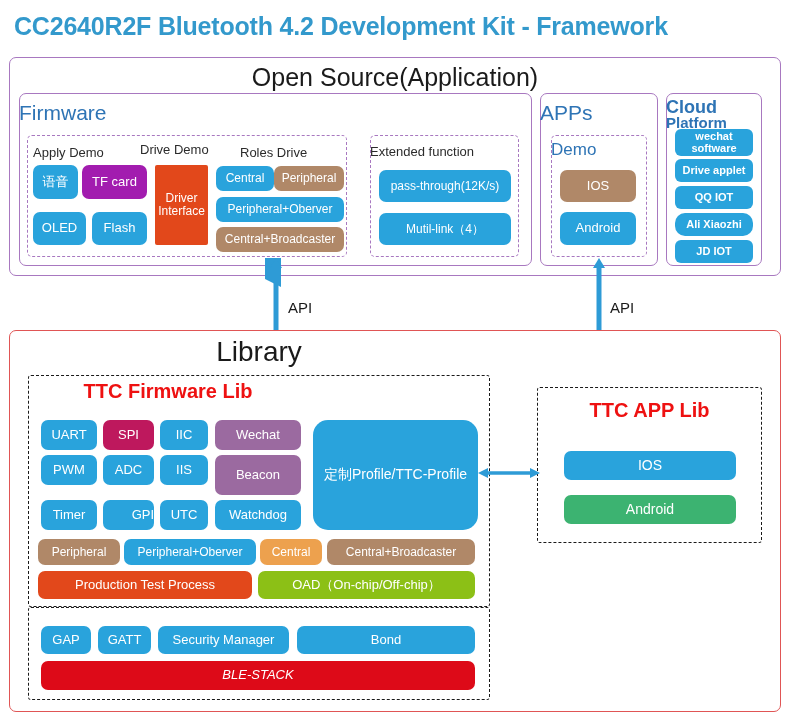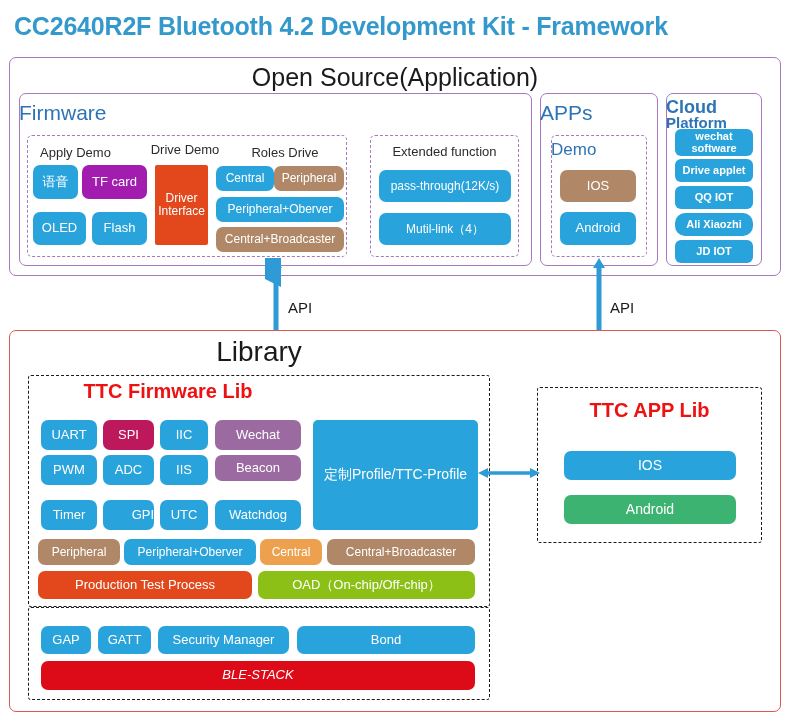--- a/index.html
+++ b/index.html
@@ -73,21 +73,20 @@
     color: #ee1111;
     text-align: center;
     white-space: nowrap;
     font-weight: bold;
   }
   .sec-label {
     position: absolute;
     color: #2b2b2b;
     font-size: 13px;
     white-space: nowrap;
-    text-align: center;
   }
 
   
   .chip {
     position: absolute;
     box-sizing: border-box;
     border-radius: 7px;
     color: #ffffff;
     display: flex;
     align-items: center;
@@ -191,28 +190,28 @@
 <div class="hd-red" style="left:28px; top:380px; width:280px; font-size:20px;">TTC Firmware Lib</div>
 
 <div class="chip" style="left:41px; top:420px; width:56px; height:30px; background:#29a3dc;">UART</div>
 <div class="chip" style="left:103px; top:420px; width:51px; height:30px; background:#be185d;">SPI</div>
 <div class="chip" style="left:160px; top:420px; width:48px; height:30px; background:#29a3dc;">IIC</div>
 <div class="chip" style="left:215px; top:420px; width:86px; height:30px; background:#9b6aa0;">Wechat</div>
 
 <div class="chip" style="left:41px; top:455px; width:56px; height:30px; background:#29a3dc;">PWM</div>
 <div class="chip" style="left:103px; top:455px; width:51px; height:30px; background:#29a3dc;">ADC</div>
 <div class="chip" style="left:160px; top:455px; width:48px; height:30px; background:#29a3dc;">IIS</div>
-<div class="chip" style="left:215px; top:455px; width:86px; height:26px; background:#9b6aa0;">Beacon</div>
+<div class="chip" style="left:215px; top:455px; width:86px; height:40px; background:#9b6aa0;">Beacon</div>
 
 <div class="chip" style="left:41px; top:500px; width:56px; height:30px; background:#29a3dc;">Timer</div>
 <div class="chip" style="left:103px; top:500px; width:51px; height:30px; background:#29a3dc;padding-left:41px;">GPIO</div>
 <div class="chip" style="left:160px; top:500px; width:48px; height:30px; background:#29a3dc;">UTC</div>
 <div class="chip" style="left:215px; top:500px; width:86px; height:30px; background:#29a3dc;">Watchdog</div>
 
-<div class="chip lg" style="left:313px; top:420px; width:165px; height:110px; background:#29a3dc; border-radius:5px;">定制Profile/TTC-Profile</div>
+<div class="chip lg" style="left:313px; top:420px; width:165px; height:110px; background:#29a3dc; border-radius:15px;">定制Profile/TTC-Profile</div>
 
 <div class="chip" style="left:38px; top:539px; width:82px; height:26px; background:#b08868; font-size:12px;">Peripheral</div>
 <div class="chip" style="left:124px; top:539px; width:132px; height:26px; background:#29a3dc; font-size:12px;">Peripheral+Oberver</div>
 <div class="chip" style="left:260px; top:539px; width:62px; height:26px; background:#eda14e; font-size:12px;">Central</div>
 <div class="chip" style="left:327px; top:539px; width:148px; height:26px; background:#b08868; font-size:12px;">Central+Broadcaster</div>
 
 <div class="chip" style="left:38px; top:571px; width:214px; height:28px; background:#e2481b; font-size:13px;">Production Test Process</div>
 <div class="chip" style="left:258px; top:571px; width:217px; height:28px; background:#8cc016; font-size:13px;">OAD（On-chip/Off-chip）</div>
 
 <div class="dash-black" style="left:28px; top:607px; width:462px; height:93px;"></div>

